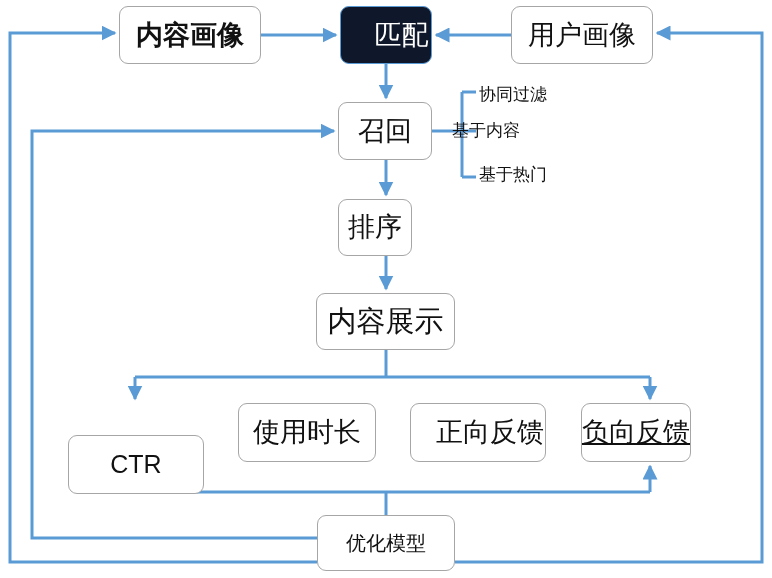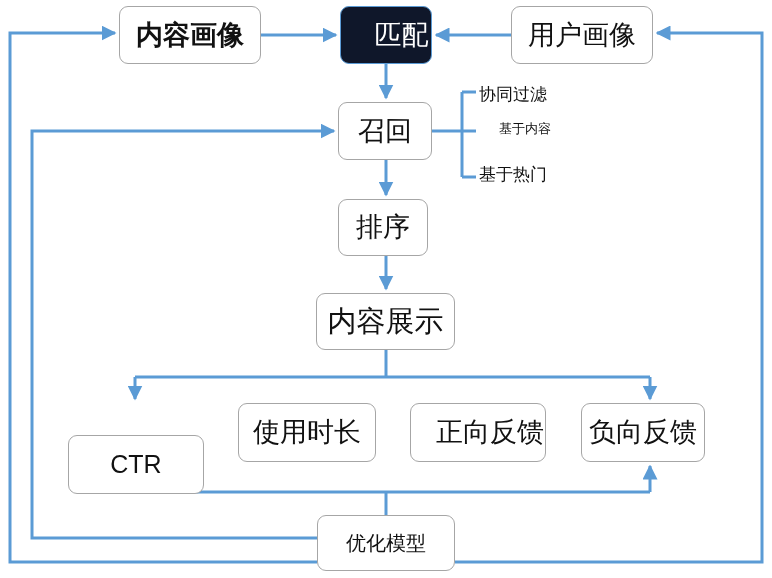--- a/index.html
+++ b/index.html
@@ -69,41 +69,41 @@
       </div>
       <div class="node accent" style="left: 340px; top: 6px; width: 92px; height: 58px;">
         <span style="font-size: 27px;">匹配</span>
       </div>
       <div class="node" style="left: 511px; top: 6px; width: 142px; height: 58px;">
         <span style="font-size: 27px;">用户画像</span>
       </div>
       <div class="node" style="left: 338px; top: 102px; width: 94px; height: 58px;">
         <span style="font-size: 27px;">召回</span>
       </div>
-      <div class="node" style="left: 338px; top: 199px; width: 90px; height: 57px;">
+      <div class="node" style="left: 338px; top: 199px; width: 74px; height: 57px;">
         <span style="font-size: 27px;">排序</span>
       </div>
       <div class="node" style="left: 316px; top: 293px; width: 139px; height: 57px;">
         <span style="font-size: 29px;">内容展示</span>
       </div>
       <div class="node" style="left: 68px; top: 403px; width: 136px; height: 59px; margin-top: 32px;">
         <span style="font-size: 25px;">CTR</span>
       </div>
       <div class="node" style="left: 238px; top: 403px; width: 138px; height: 59px;">
         <span style="font-size: 27px;">使用时长</span>
       </div>
       <div class="node" style="left: 410px; top: 403px; width: 136px; height: 59px; padding-left: 24px;">
         <span style="font-size: 27px;">正向反馈</span>
       </div>
-      <div class="node" style="left: 581px; top: 403px; width: 124px; height: 59px;">
+      <div class="node" style="left: 581px; top: 403px; width: 110px; height: 59px; text-decoration: underline;">
         <span style="font-size: 27px;">负向反馈</span>
       </div>
       <div class="node" style="left: 317px; top: 515px; width: 138px; height: 56px;">
         <span style="font-size: 20px;">优化模型</span>
       </div>
     </div>
   <div id="labels-layer">
       <div class="branch-label" style="left: 479px; top: 86px; font-size: 17px;">协同过滤</div>
-      <div class="branch-label" style="left: 499px; top: 122px; font-size: 13px;">基于内容</div>
+      <div class="branch-label" style="left: 452px; top: 122px; font-size: 17px;">基于内容</div>
       <div class="branch-label" style="left: 479px; top: 166px; font-size: 17px;">基于热门</div>
     </div>
 
 </div>
 
 </body></html>

